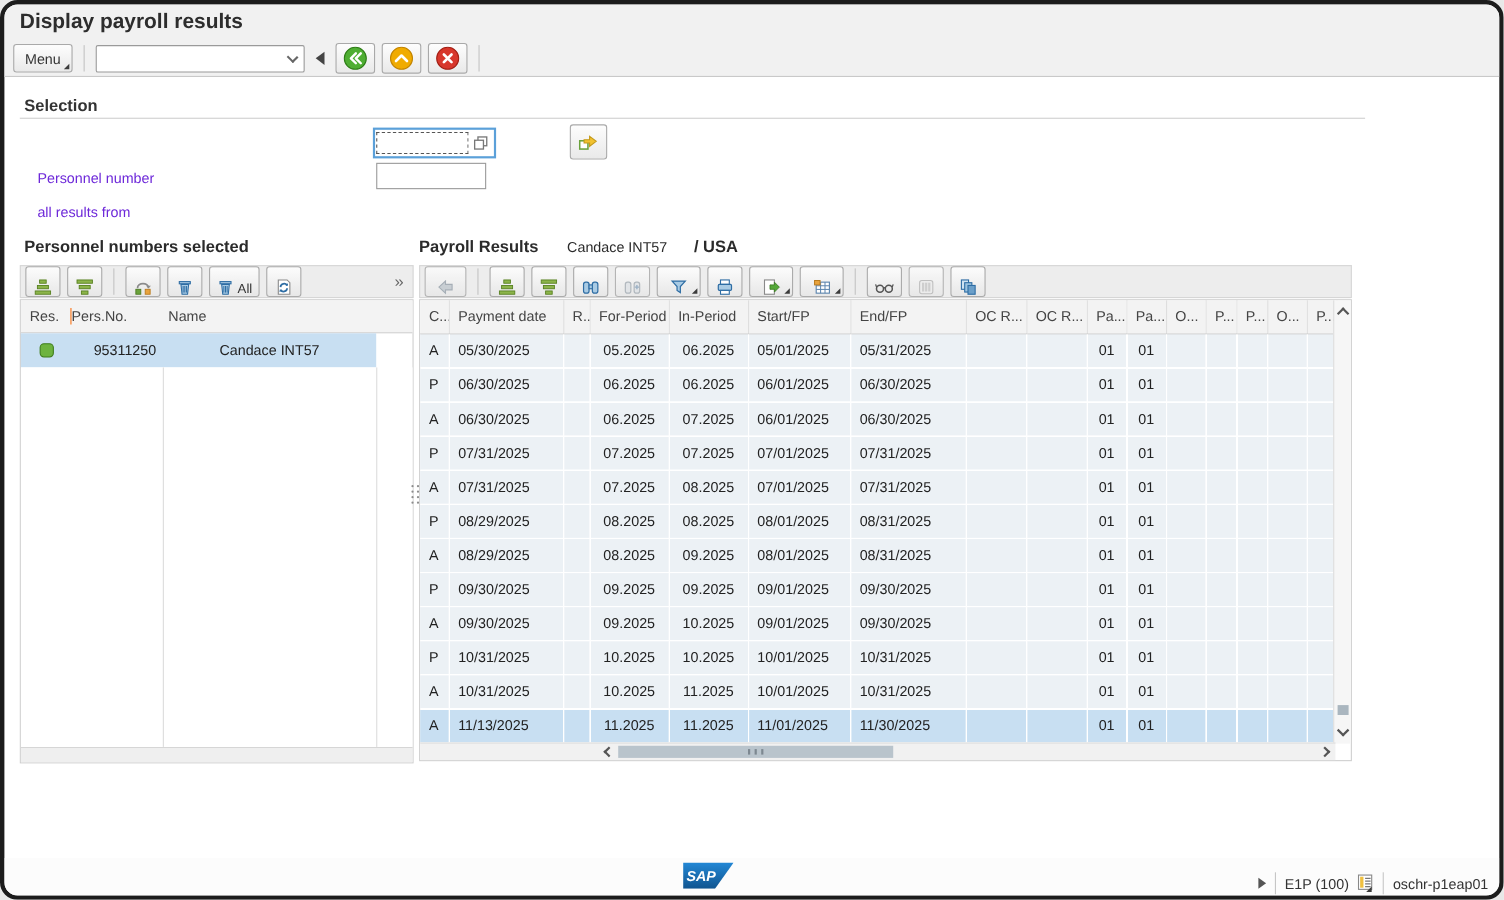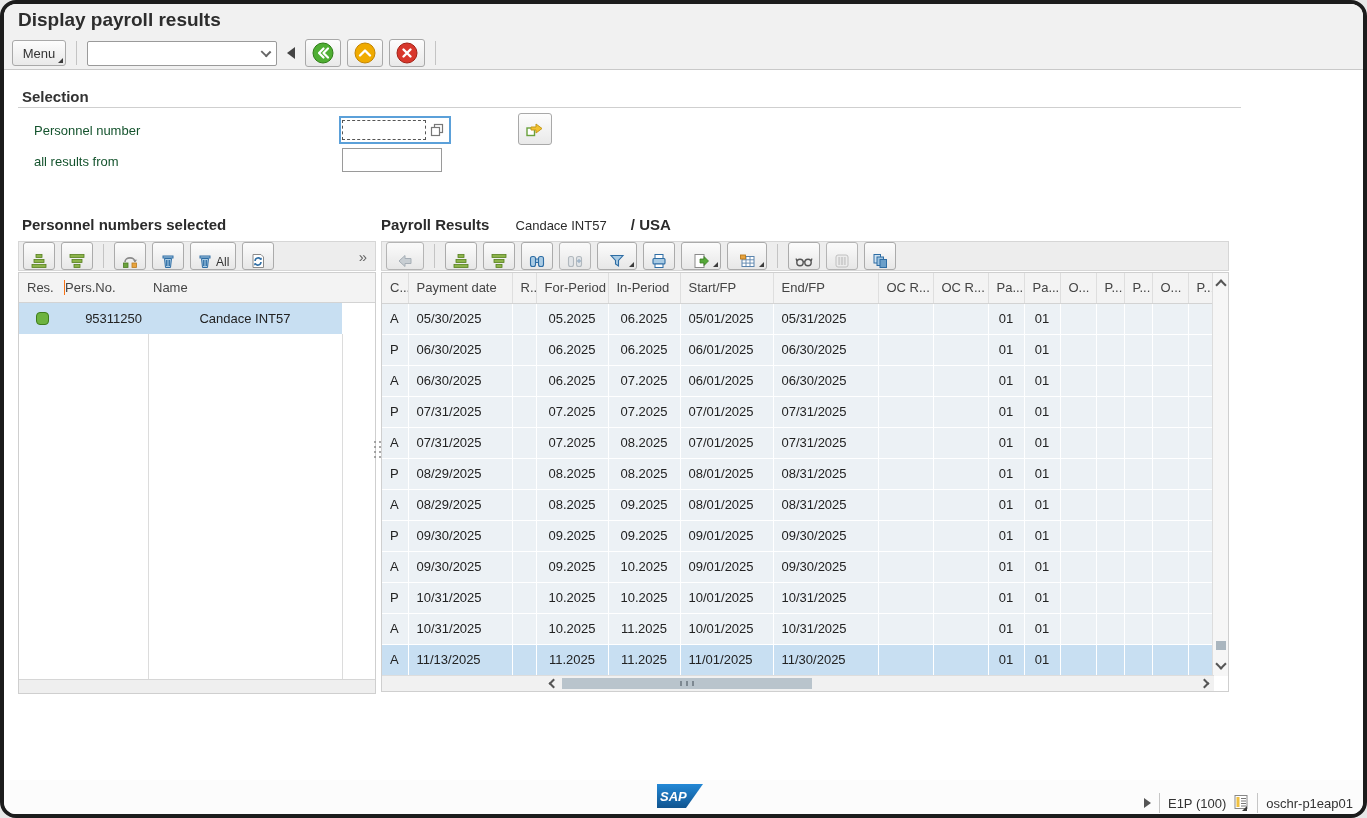--- a/index.html
+++ b/index.html
@@ -21,21 +21,21 @@
   .corner::after { content:""; position:absolute; right:2px; bottom:2px;
     border-left:5px solid transparent; border-bottom:5px solid #3c3c3c; }
   .vsep { width:1px; height:24px; background:#c4c4c4; margin:0 4px; }
   .combo { position:relative; width:190px; height:25px; background:#fff; border:1px solid #9a9a9a; border-radius:2px; display:flex; align-items:center; }
   .combo input { border:none; outline:none; width:160px; height:21px; margin-left:4px; font-size:13px; font-family:inherit; }
   .chev-down { position:absolute; right:6px; top:8px; width:8px; height:8px; border-right:2px solid #666; border-bottom:2px solid #666; transform:rotate(45deg) scale(1,0.9); transform-origin:center; margin-top:-2px; }
   .tri-left { width:0; height:0; border-top:6px solid transparent; border-bottom:6px solid transparent; border-right:8px solid #444; margin:0 4px; }
   
   .section-head { position:absolute; left:18px; top:84px; font-size:15px; font-weight:bold; color:#333; }
   .rule { position:absolute; left:14px; top:103px; width:1223px; height:1px; background:#cfcfcf; }
-  .form-label { position:absolute; font-size:13px; color:#14532d; }
+  .form-label { position:absolute; font-size:13px; color:#6d28d9;margin-top:31px; }
   .focus-wrap { position:absolute; left:335px; top:112px; display:flex; align-items:center; border:2px solid #5ba0d9; background:#fff; padding:1px; }
   .inp-focus { width:84px; height:20px; border:1px dashed #555; outline:none; font-size:13px; font-family:inherit; }
   .msel-btn { width:22px; height:22px; display:flex; align-items:center; justify-content:center; background:#fff; border:none; }
   .inp-plain { position:absolute; left:338px; top:144px; width:100px; height:24px; border:1px solid #9a9a9a; font-size:13px; font-family:inherit; padding:0 4px; }
   .exec-btn { position:absolute; left:514px; top:109px; width:34px; height:32px; }
   
   .panel-head { position:absolute; font-size:15px; font-weight:bold; color:#2b2b2b; }
   .ptoolbar { position:absolute; height:30px; background:#ededed; border:1px solid #d6d6d6; display:flex; align-items:center; gap:6px; padding:0 4px; }
   .tb { display:inline-flex; align-items:flex-end; justify-content:center; gap:3px;
     background:linear-gradient(#fcfcfc,#e7e7e7); border:1px solid #ababab; border-radius:3px;
@@ -76,21 +76,21 @@
   .vscroll .arr-up { top:8px; transform:rotate(-135deg); }
   .vscroll .arr-dn { bottom:8px; transform:rotate(45deg); }
   .vscroll .thumb { position:absolute; left:3px; width:10px; height:9px; background:#aab6bf; bottom:26px; }
   .hscroll { position:absolute; left:0; bottom:0; height:16px; width:832px; background:#f1f1f1; border-top:1px solid #ddd; }
   .hscroll .arr-l { position:absolute; left:168px; top:4px; width:7px; height:7px; border-left:2px solid #555; border-bottom:2px solid #555; transform:rotate(45deg); }
   .hscroll .arr-r { position:absolute; right:6px; top:4px; width:7px; height:7px; border-right:2px solid #555; border-bottom:2px solid #555; transform:rotate(-45deg); }
   .hscroll .thumb { position:absolute; left:180px; top:2px; width:250px; height:11px; background:#b9c4cc; display:flex; align-items:center; justify-content:center; gap:2px; }
   .hscroll .thumb i { width:2px; height:5px; background:#7d8891; display:inline-block; margin:0 1px; }
   
   .statusbar { position:absolute; left:0; right:0; bottom:0; height:34px; background:#fcfcfc; display:flex; align-items:center; font-size:13px; color:#333; }
-  .sap-logo { position:absolute; left:653px; top:4px; }
+  .sap-logo { position:absolute; left:617px; top:4px; }
   .sb-right { position:absolute; right:10px; display:flex; align-items:center; gap:8px;margin-top:12px; }
   .sb-sep { width:1px; height:20px; background:#c6c6c6; }
   .tri-right { width:0; height:0; border-top:5px solid transparent; border-bottom:5px solid transparent; border-left:7px solid #555; }
   .sb-ico { position:relative; }
 </style>
 </head>
 <body>
 
 <div class="window">
 

